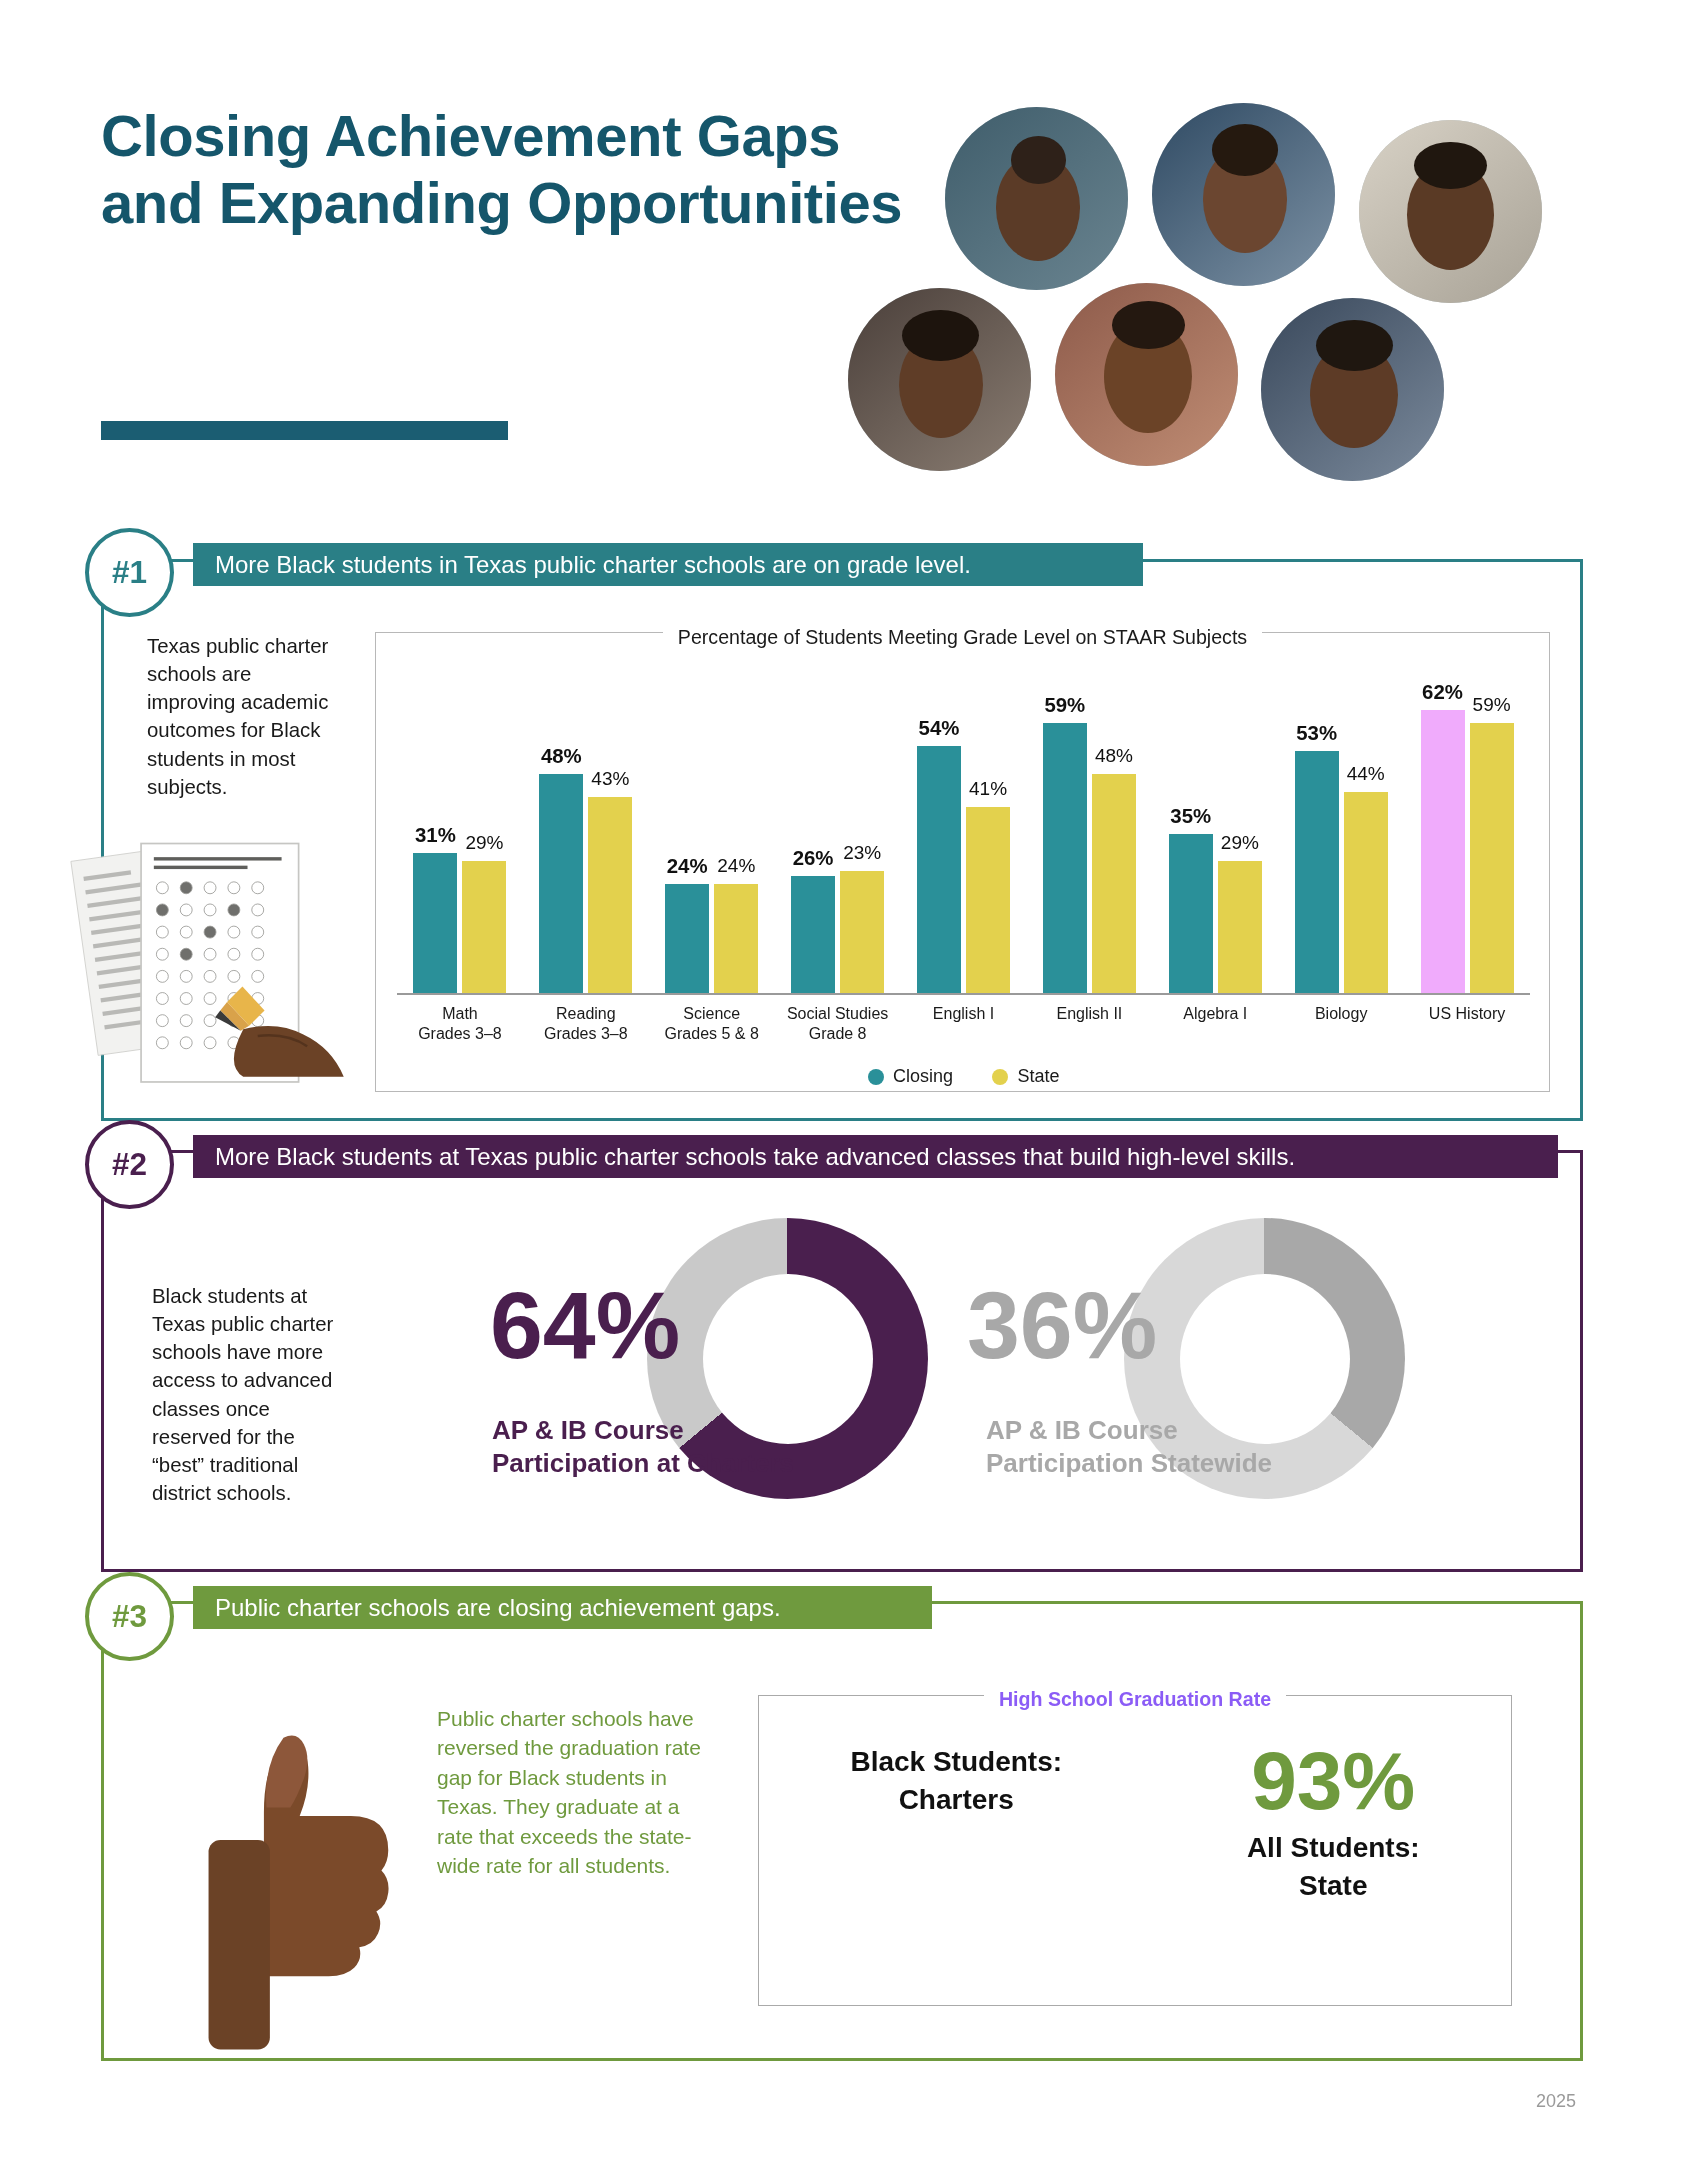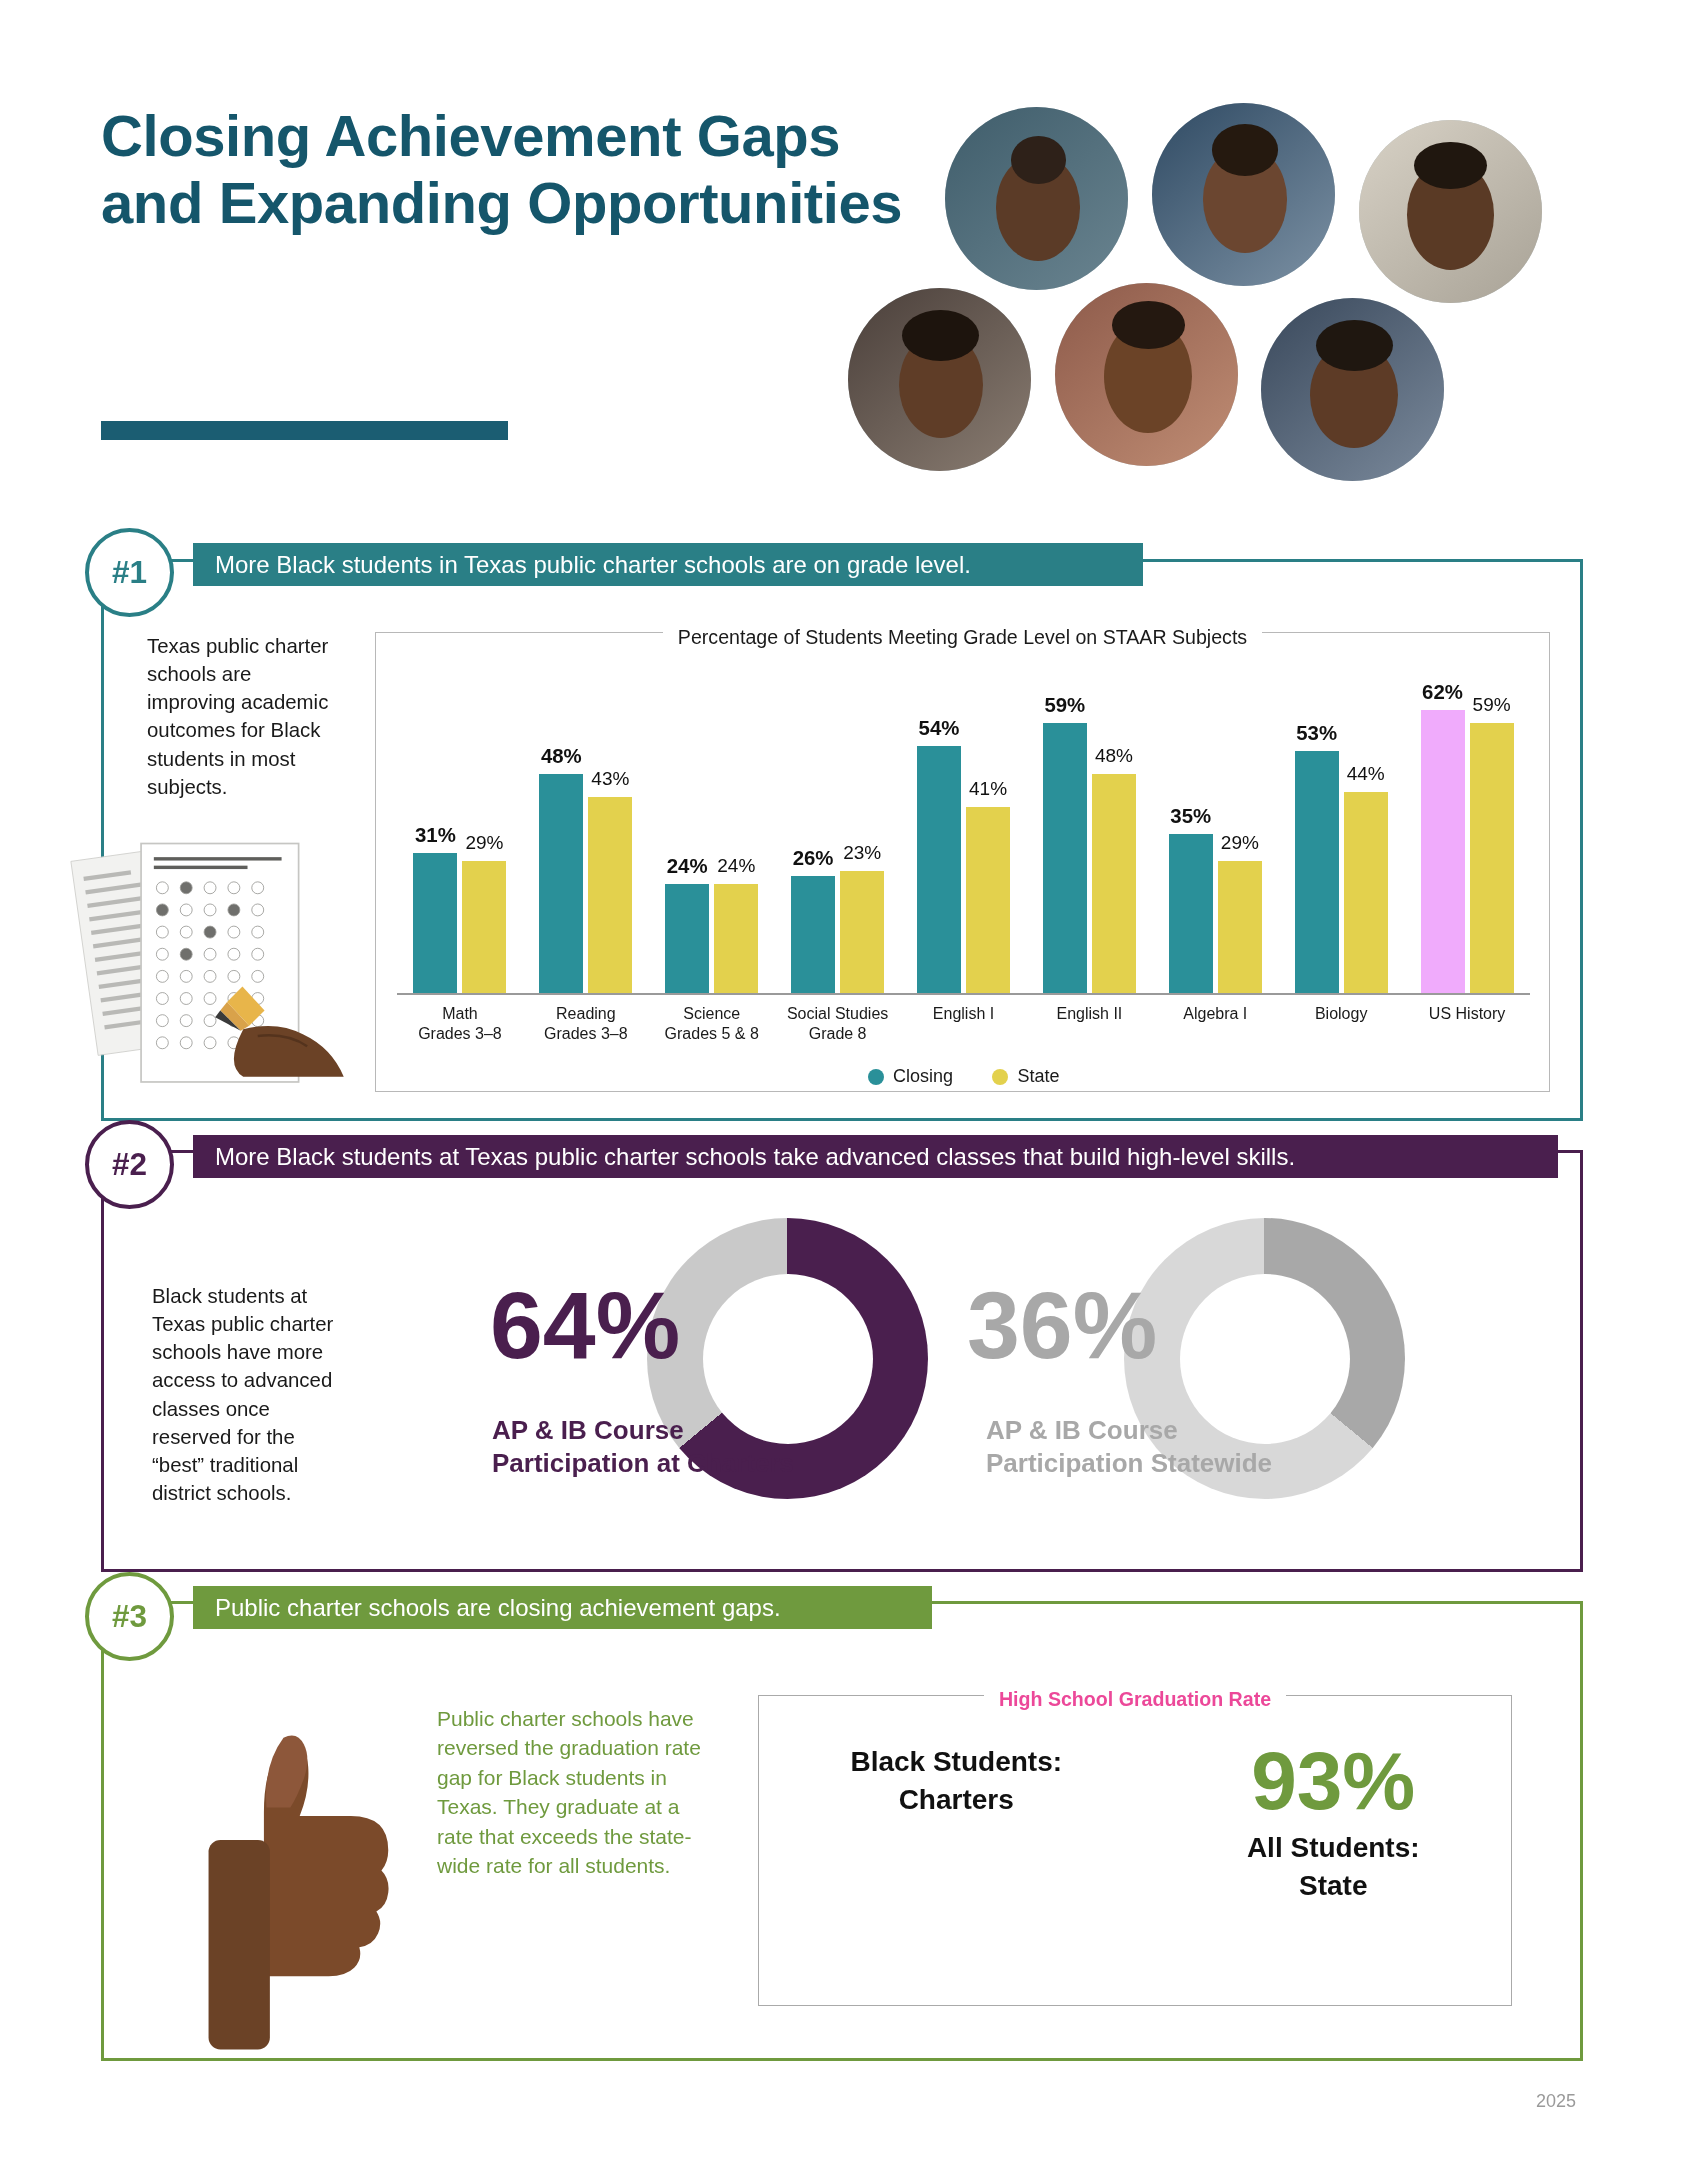--- a/index.html
+++ b/index.html
@@ -130,21 +130,21 @@
 
   .s3-text {
     position:absolute; left:437px; top:1704px; width:281px;
     font-size:21px; line-height:1.4; color:#6f9a3e;
   }
   .grad-frame {
     position:absolute; left:758px; top:1695px; width:754px; height:311px;
     border:1.7px solid #aaaaaa; background:#fff;
   }
   .grad-title { position:absolute; left:758px; top:1688px; width:754px; text-align:center; }
-  .grad-title span { background:#fff; padding:0 15.3px; font-size:19.6px; font-weight:bold; color:#ec4899; }
+  .grad-title span { background:#fff; padding:0 15.3px; font-size:19.6px; font-weight:bold; color:#8b5cf6; }
   .grad-stats {
     position:absolute; left:758px; top:1738px; width:754px; height:230px;
     display:flex; align-items:flex-start; justify-content:space-around;
   }
   .grad-item { text-align:center; }
   .grad-num { font-size:82px; font-weight:bold; color:#6f9a3e; line-height:1.05; }
   .grad-lbl { font-size:28px; font-weight:bold; line-height:1.35; color:#111; margin-top:5.1px; }
 
   .thumb { position:absolute; left:183px; top:1712px; width:247px; height:341px; }
 

